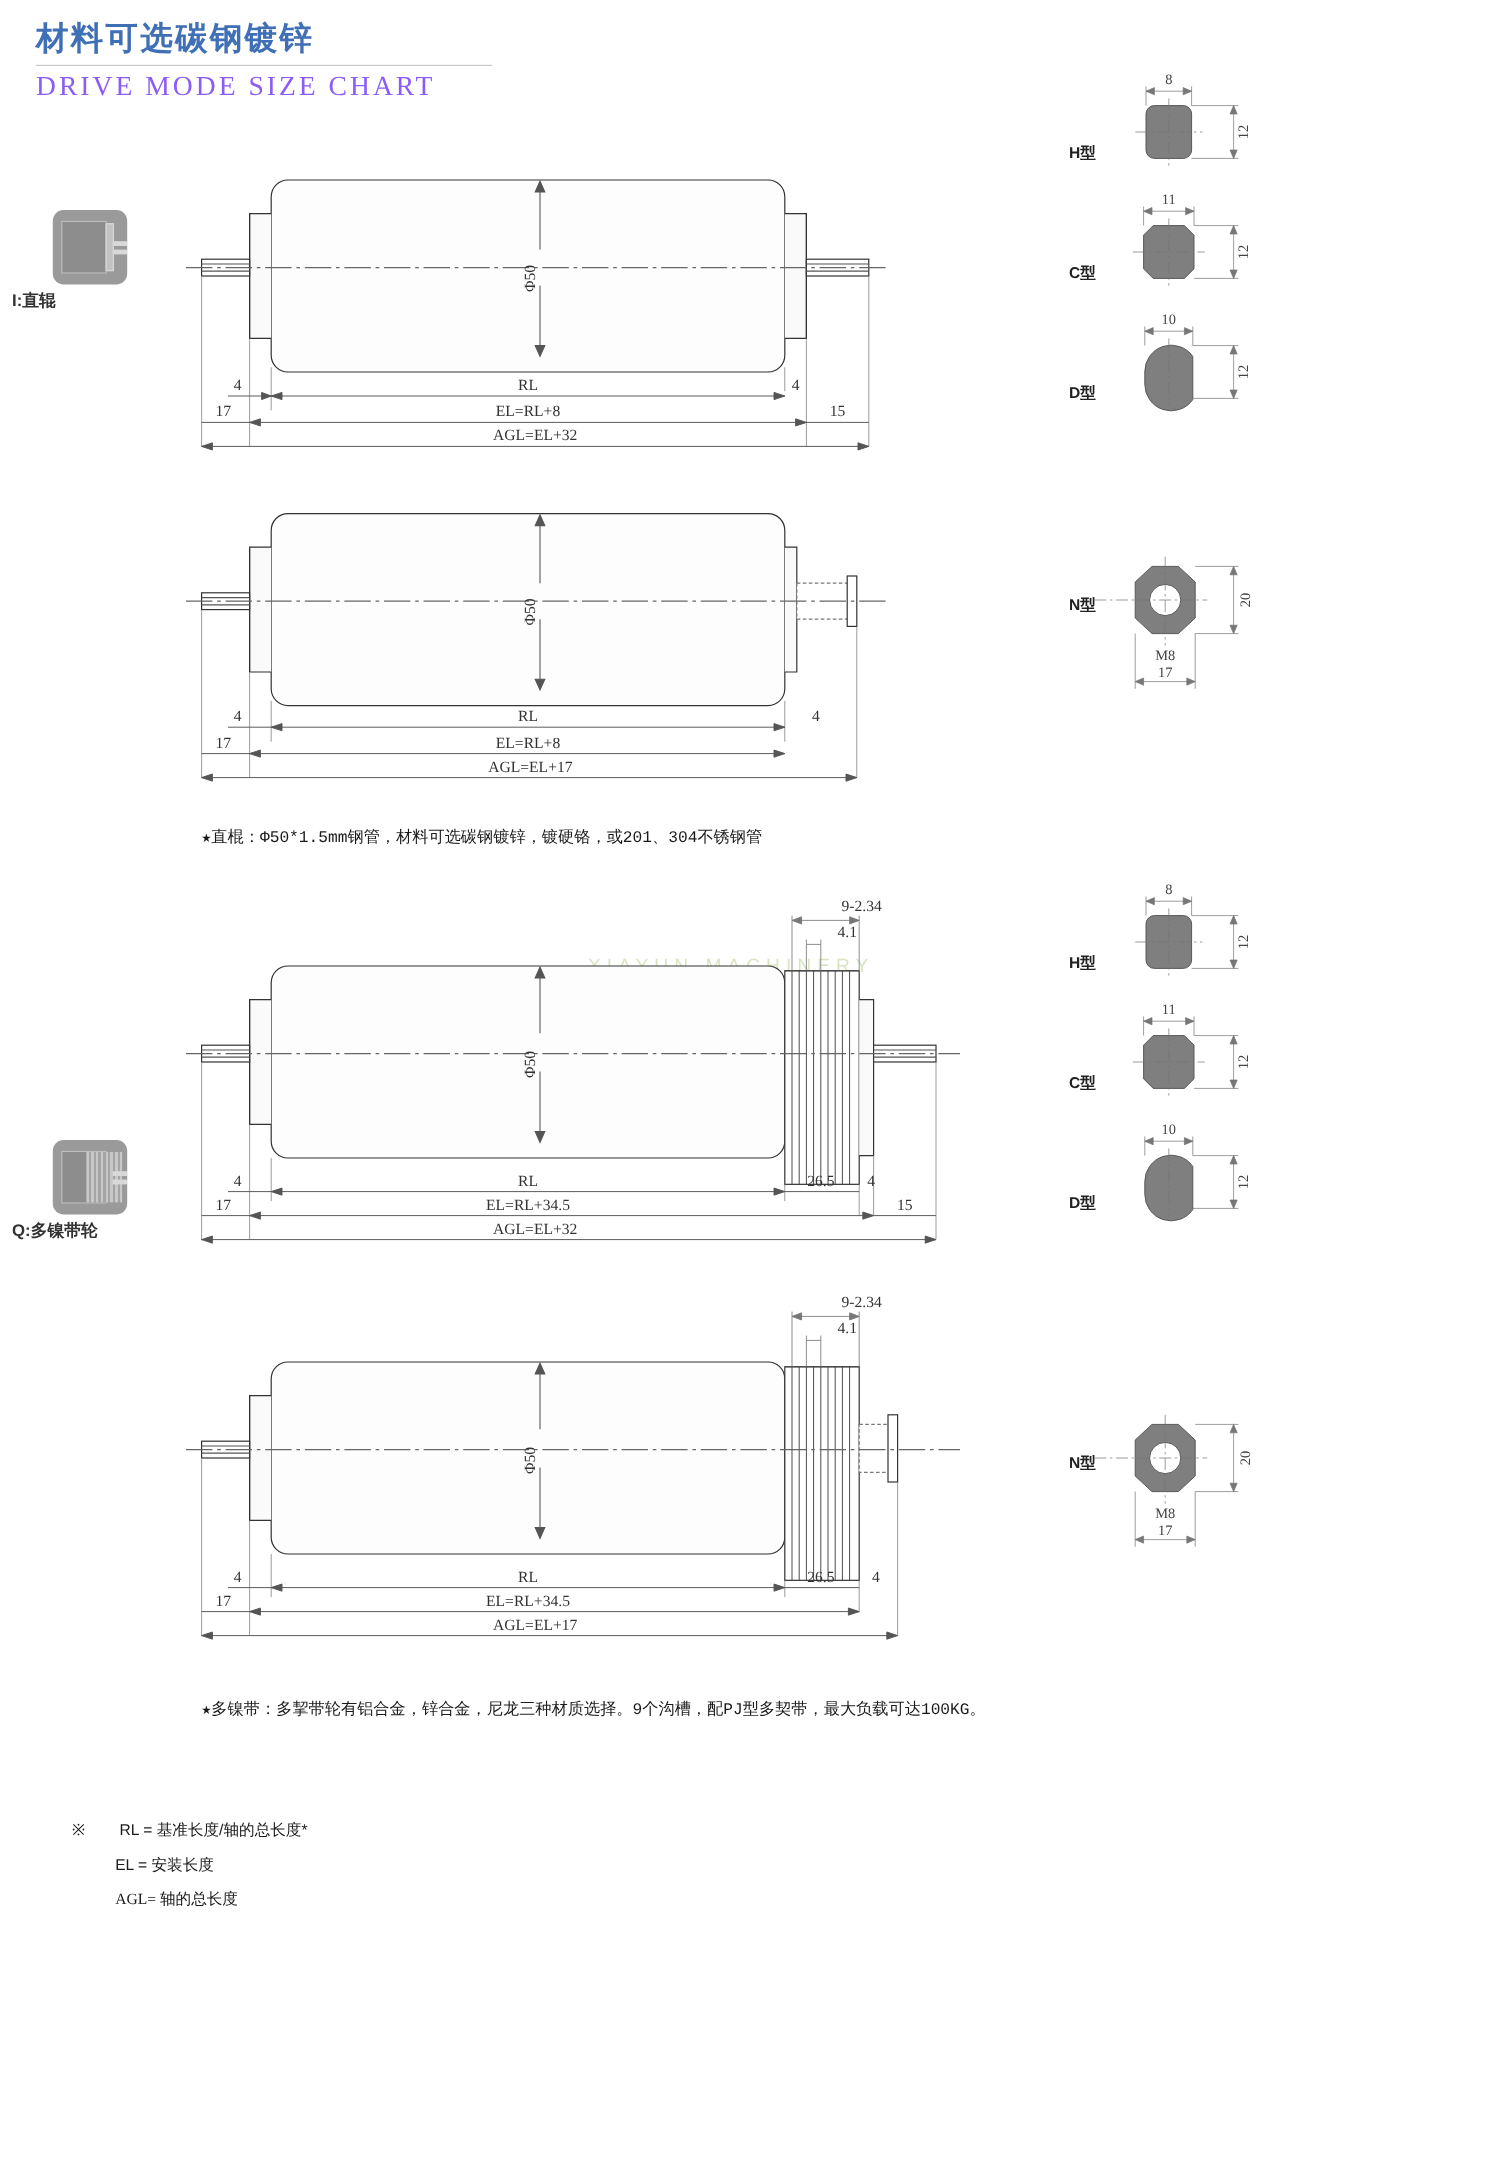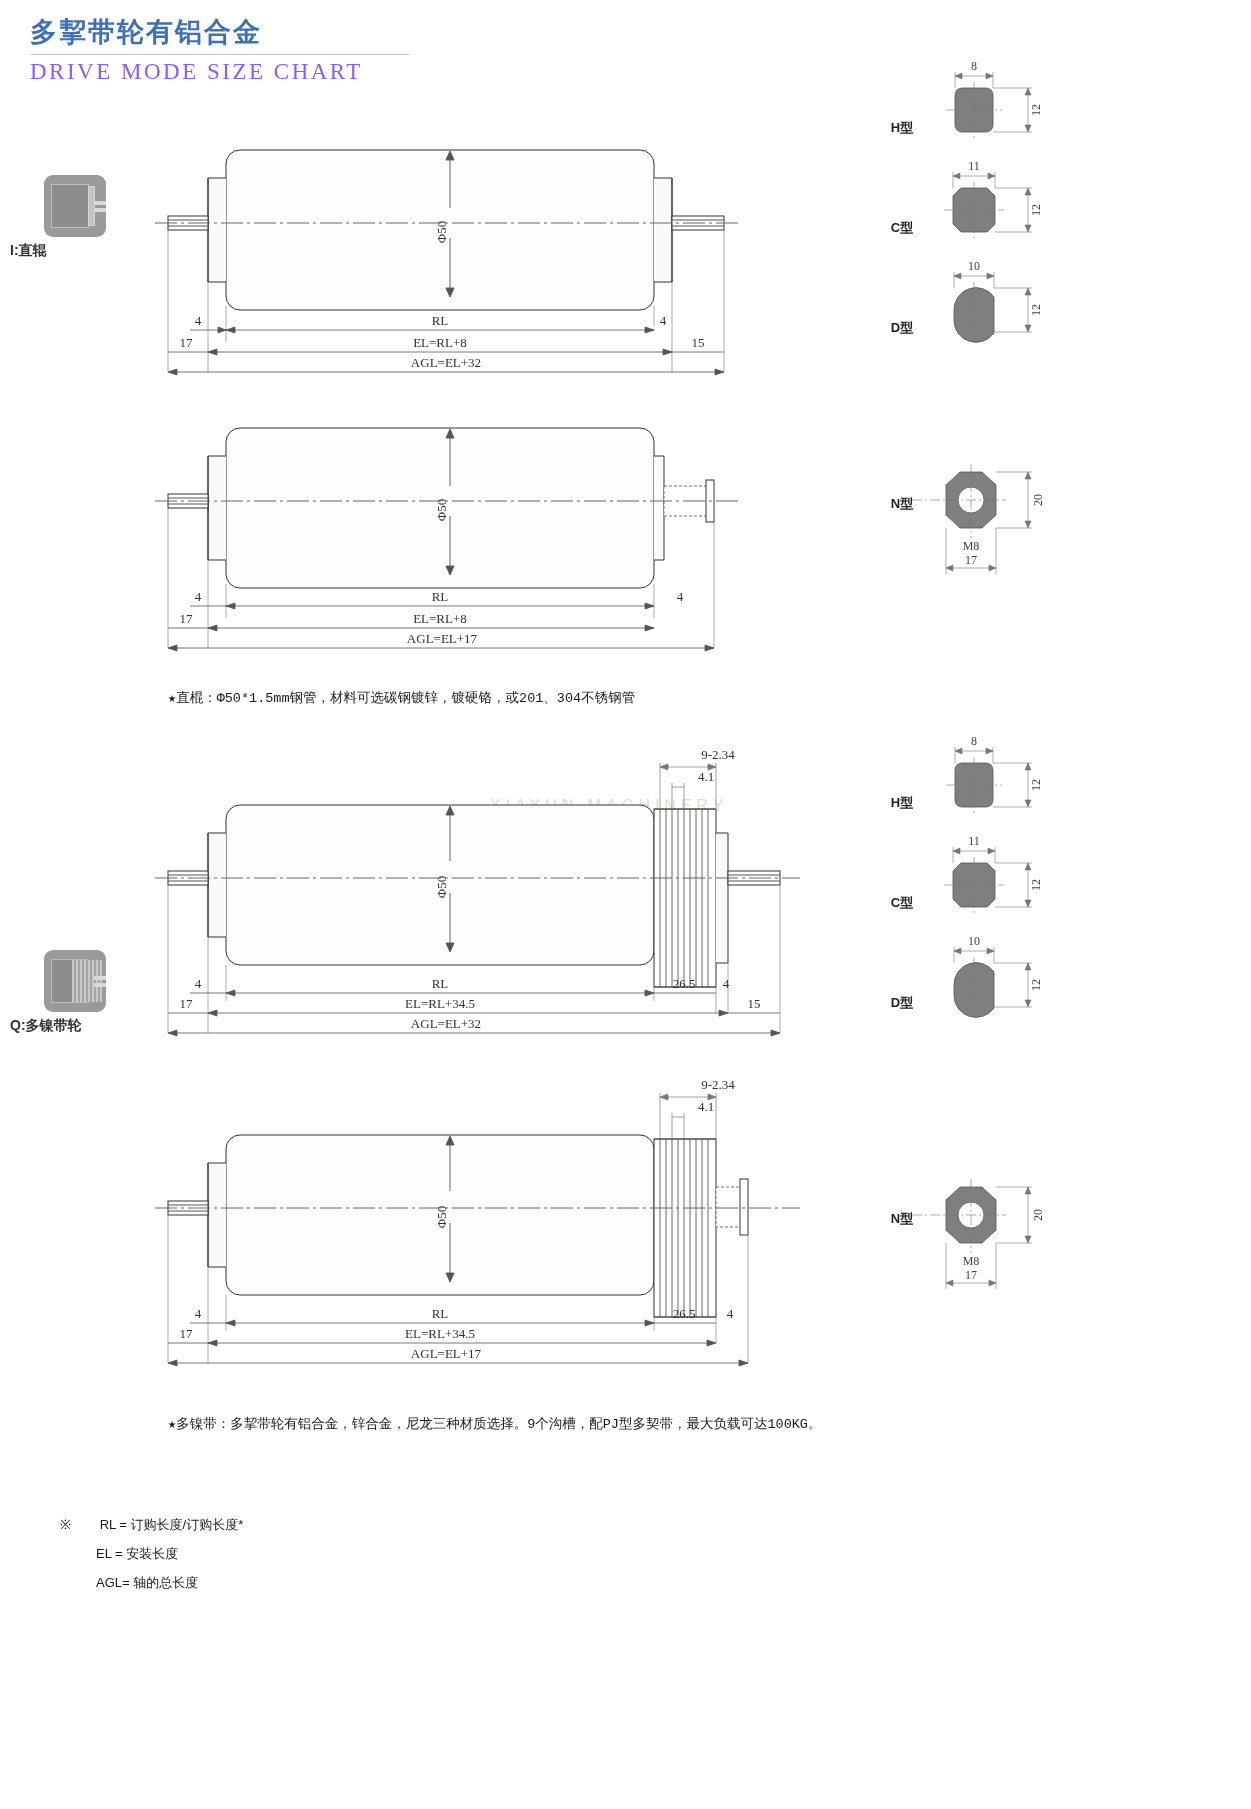--- a/index.html
+++ b/index.html
@@ -145,21 +145,21 @@
 
   
   .dimtxt { font-family:"Liberation Serif", serif; font-size:13px; fill:#333; }
   .dimtxt-s { font-family:"Liberation Serif", serif; font-size:12px; fill:#444; }
   .cntxt { font-family:"Liberation Sans", sans-serif; font-size:13px; fill:#222; font-weight:bold;}
 </style>
 </head>
 <body>
 
 <div class="header">
-  <div class="cn">多挈带轮有铝合金</div>
+  <div class="cn">材料可选碳钢镀锌</div>
   <div class="rule"></div>
   <div class="en">DRIVE MODE SIZE CHART</div>
 </div>
 
 <div class="watermark">
   <div class="wm-en">XIAYUN MACHINERY</div>
 </div>
 
 <div class="type-block" style="left:10px; top:175px;">
   <div class="type-icon">
@@ -701,21 +701,21 @@
 </svg>
 </div>
 
 <div class="note" style="left:168px; top:1415px;">
   <span>★多镍带：多挈带轮有铝合金，锌合金，尼龙三种材质选择。9个沟槽，配PJ型多契带，最大负载可达100KG。</span>
 </div>
 
 <div class="legend" style="top:1515px;">
   <div class="row">
     <span class="mark">※</span>
-    <span>RL = 订购长度/订购长度*</span>
+    <span>RL = 基准长度/轴的总长度*</span>
   </div>
   <div class="row" style="padding-left:36px;">
     <span>EL = 安装长度</span>
   </div>
-  <div class="row" style="padding-left:36px;">
+  <div class="row" style="padding-left:36px;font-family:Liberation Serif, serif;">
     <span>AGL= 轴的总长度</span>
   </div>
 </div>
 
 </body></html>

